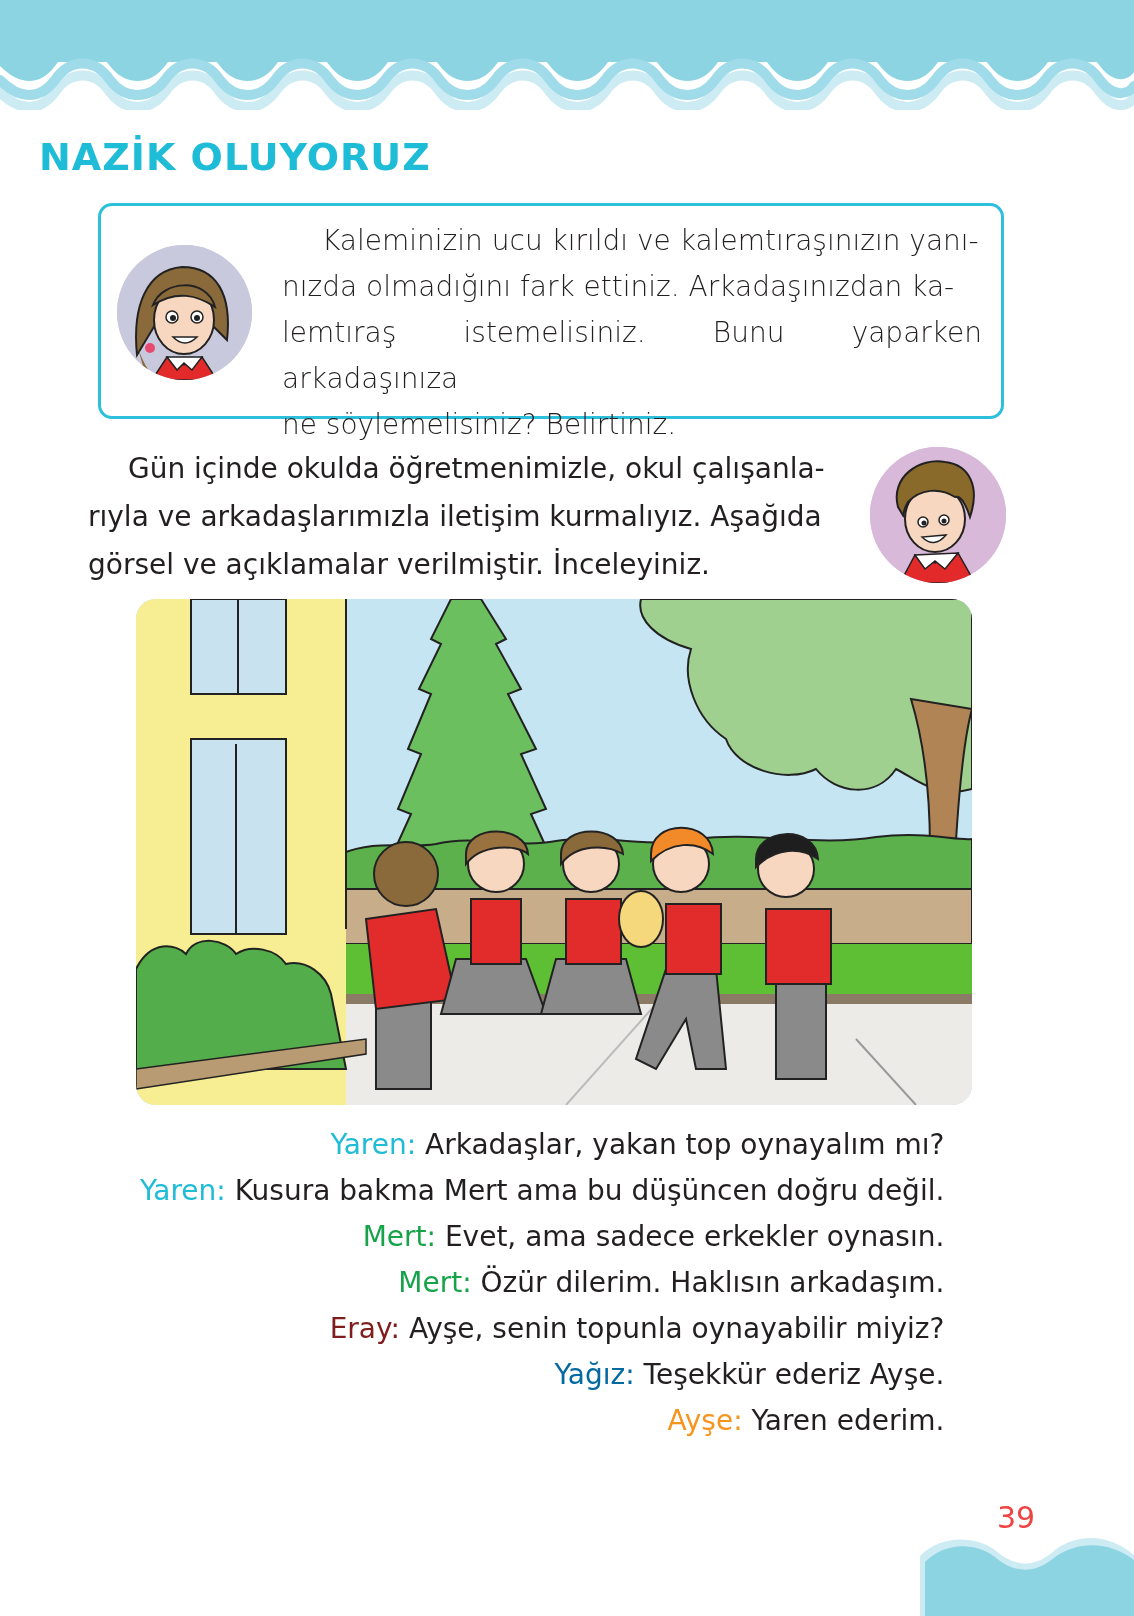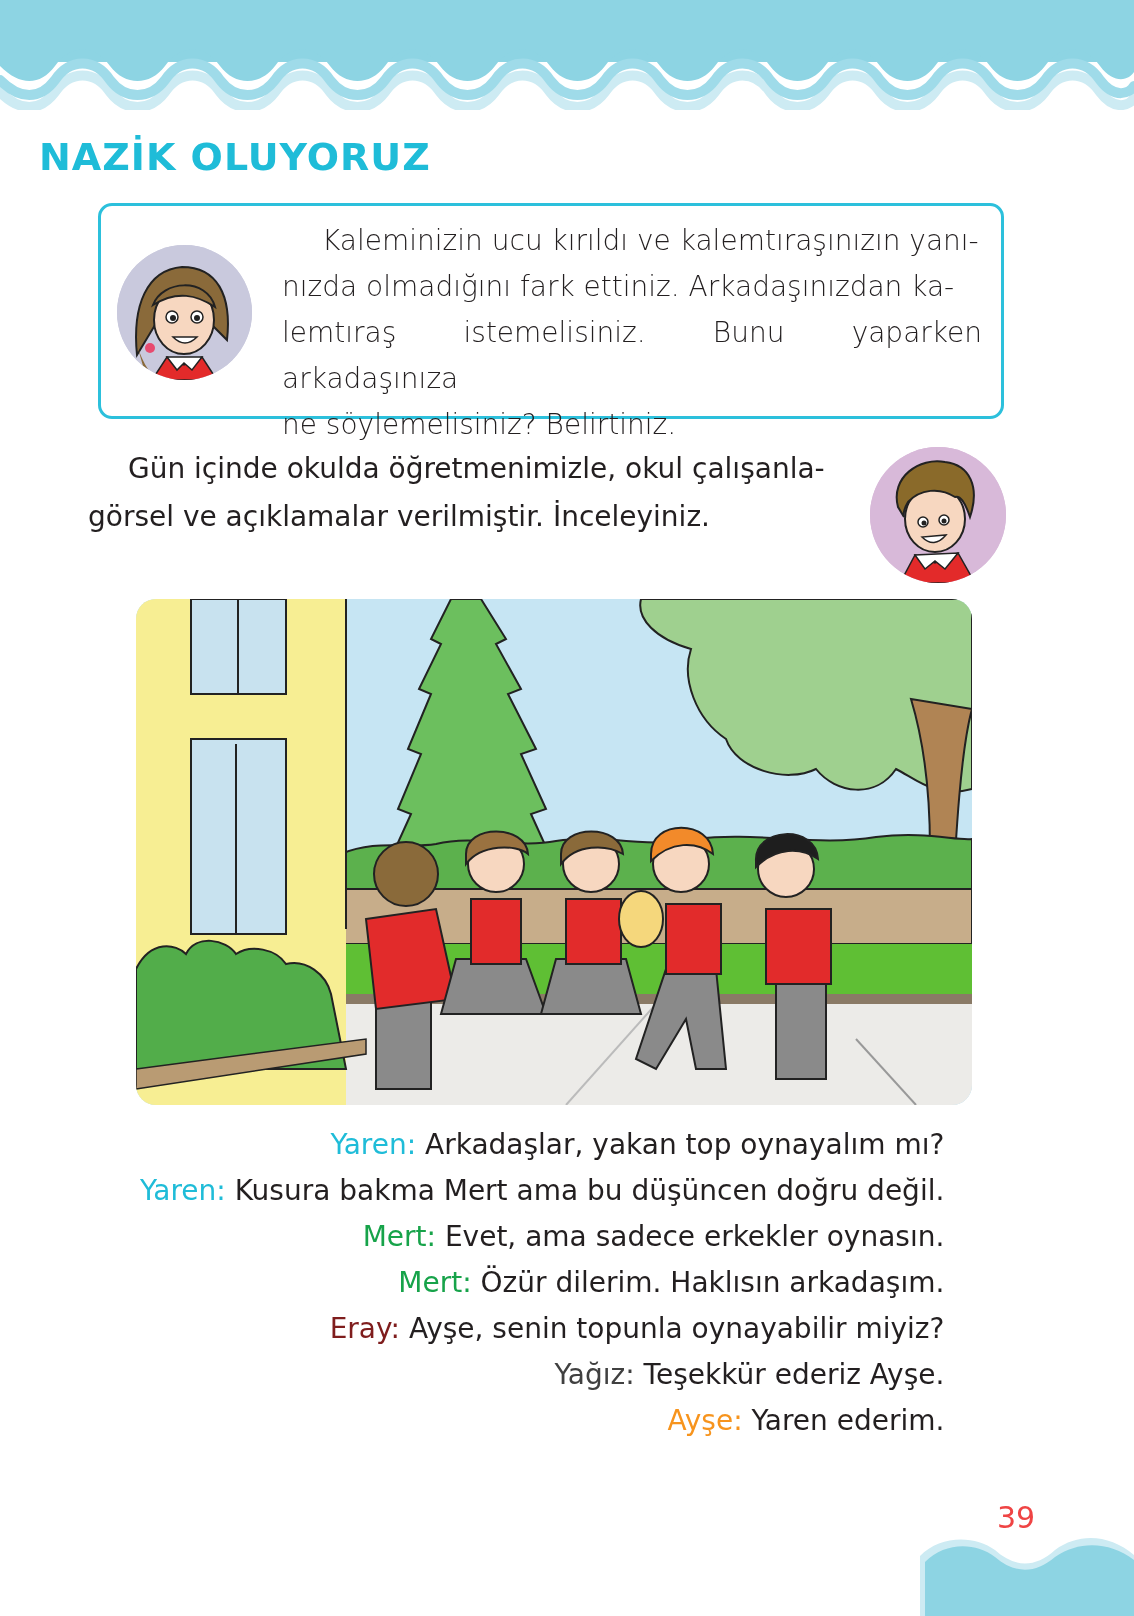--- a/index.html
+++ b/index.html
@@ -66,20 +66,21 @@
 
 <div class="box-text">
   <div class="indent">Kaleminizin ucu kırıldı ve kalemtıraşınızın yanı-</div>
   <div>nızda olmadığını fark ettiniz. Arkadaşınızdan ka-</div>
   <div>lemtıraş istemelisiniz. Bunu yaparken arkadaşınıza</div>
   <div>ne söylemelisiniz? Belirtiniz.</div>
 </div>
 
 <div class="para">
   <div class="indent">Gün içinde okulda öğretmenimizle, okul çalışanla-</div>
+  <div>rıyla ve arkadaşlarımızla iletişim kurmalıyız. Aşağıda</div>
   <div>görsel ve açıklamalar verilmiştir. İnceleyiniz.</div>
 </div>
 
 <div class="avatar avatar-boy">
   <svg width="136" height="136" viewBox="0 0 136 136">
     <rect width="136" height="136" fill="#d8b9d9"></rect>
     <ellipse cx="65" cy="72" rx="30" ry="33" fill="#f7d7c0" stroke="#222" stroke-width="2"></ellipse>
     <path d="M28,60 C20,30 50,10 75,15 C100,18 110,40 100,70 C95,55 90,48 85,50 C70,40 50,42 38,55 C35,60 33,66 34,70 Z" fill="#8a6a2a" stroke="#222" stroke-width="2"></path>
     <circle cx="53" cy="75" r="5" fill="#fff" stroke="#222" stroke-width="1.5"></circle>
       <circle cx="54" cy="76" r="2.5" fill="#222"></circle>
@@ -151,21 +152,21 @@
     </g>
   </svg>
 </div>
 
 <div class="dialogue">
   <div class="line"><span class="speaker" style="color:#1fbcd8">Yaren:</span> <span>Arkadaşlar, yakan top oynayalım mı?</span></div>
   <div class="line"><span class="speaker" style="color:#1fbcd8">Yaren:</span> <span>Kusura bakma Mert ama bu düşüncen doğru değil.</span></div>
   <div class="line"><span class="speaker" style="color:#17a34a">Mert:</span> <span>Evet, ama sadece erkekler oynasın.</span></div>
   <div class="line"><span class="speaker" style="color:#17a34a">Mert:</span> <span>Özür dilerim. Haklısın arkadaşım.</span></div>
   <div class="line"><span class="speaker" style="color:#7f1d1d">Eray:</span> <span>Ayşe, senin topunla oynayabilir miyiz?</span></div>
-  <div class="line"><span class="speaker" style="color:#404040">Yağız:</span> <span>Teşekkür ederiz Ayşe.</span></div>
+  <div class="line"><span class="speaker" style="color:#0369a1">Yağız:</span> <span>Teşekkür ederiz Ayşe.</span></div>
   <div class="line"><span class="speaker" style="color:#f7941d">Ayşe:</span> <span>Yaren ederim.</span></div>
 </div>
 
 <div class="page-number">39</div>
 
 <svg class="bottom-wave" viewBox="0 0 214 86">
   <path d="M0,26 C20,5 55,5 75,20 C95,38 115,38 135,20 C160,2 190,5 214,25 L214,86 L0,86 Z" fill="#cdebf3"></path>
   <path d="M5,32 C25,12 55,12 75,27 C95,44 115,44 135,27 C160,10 190,12 214,30 L214,86 L5,86 Z" fill="#8dd4e3"></path>
 </svg>
 

